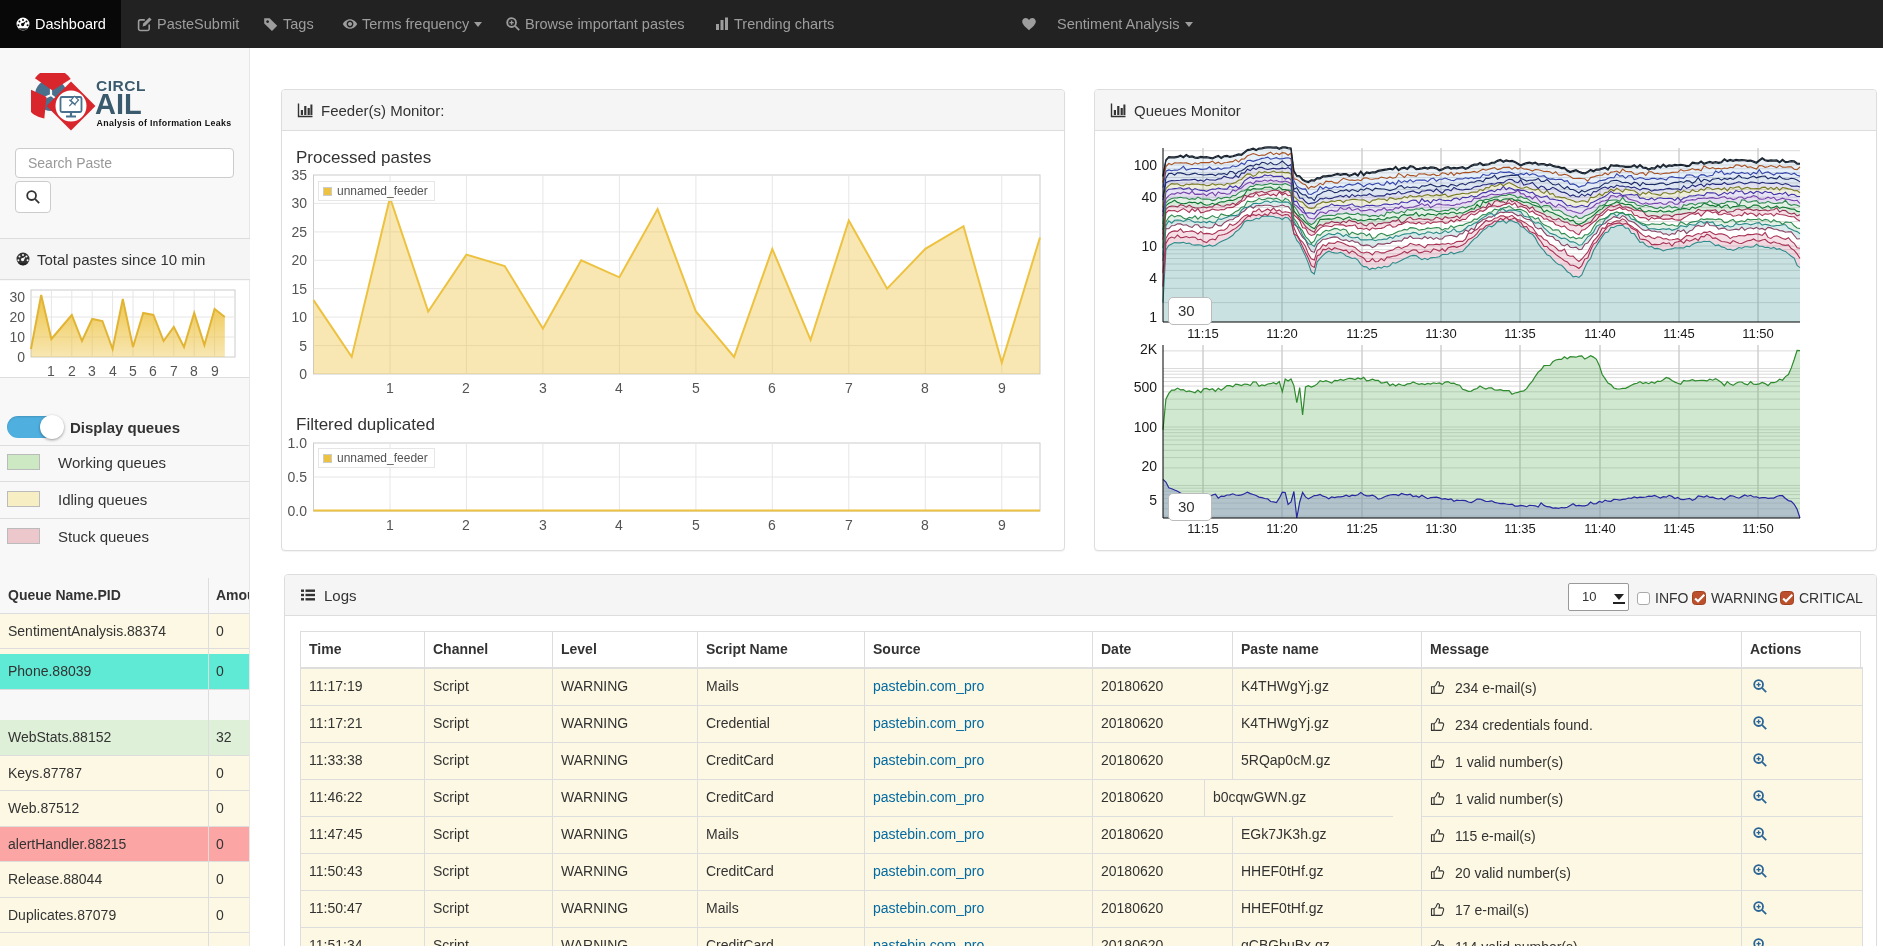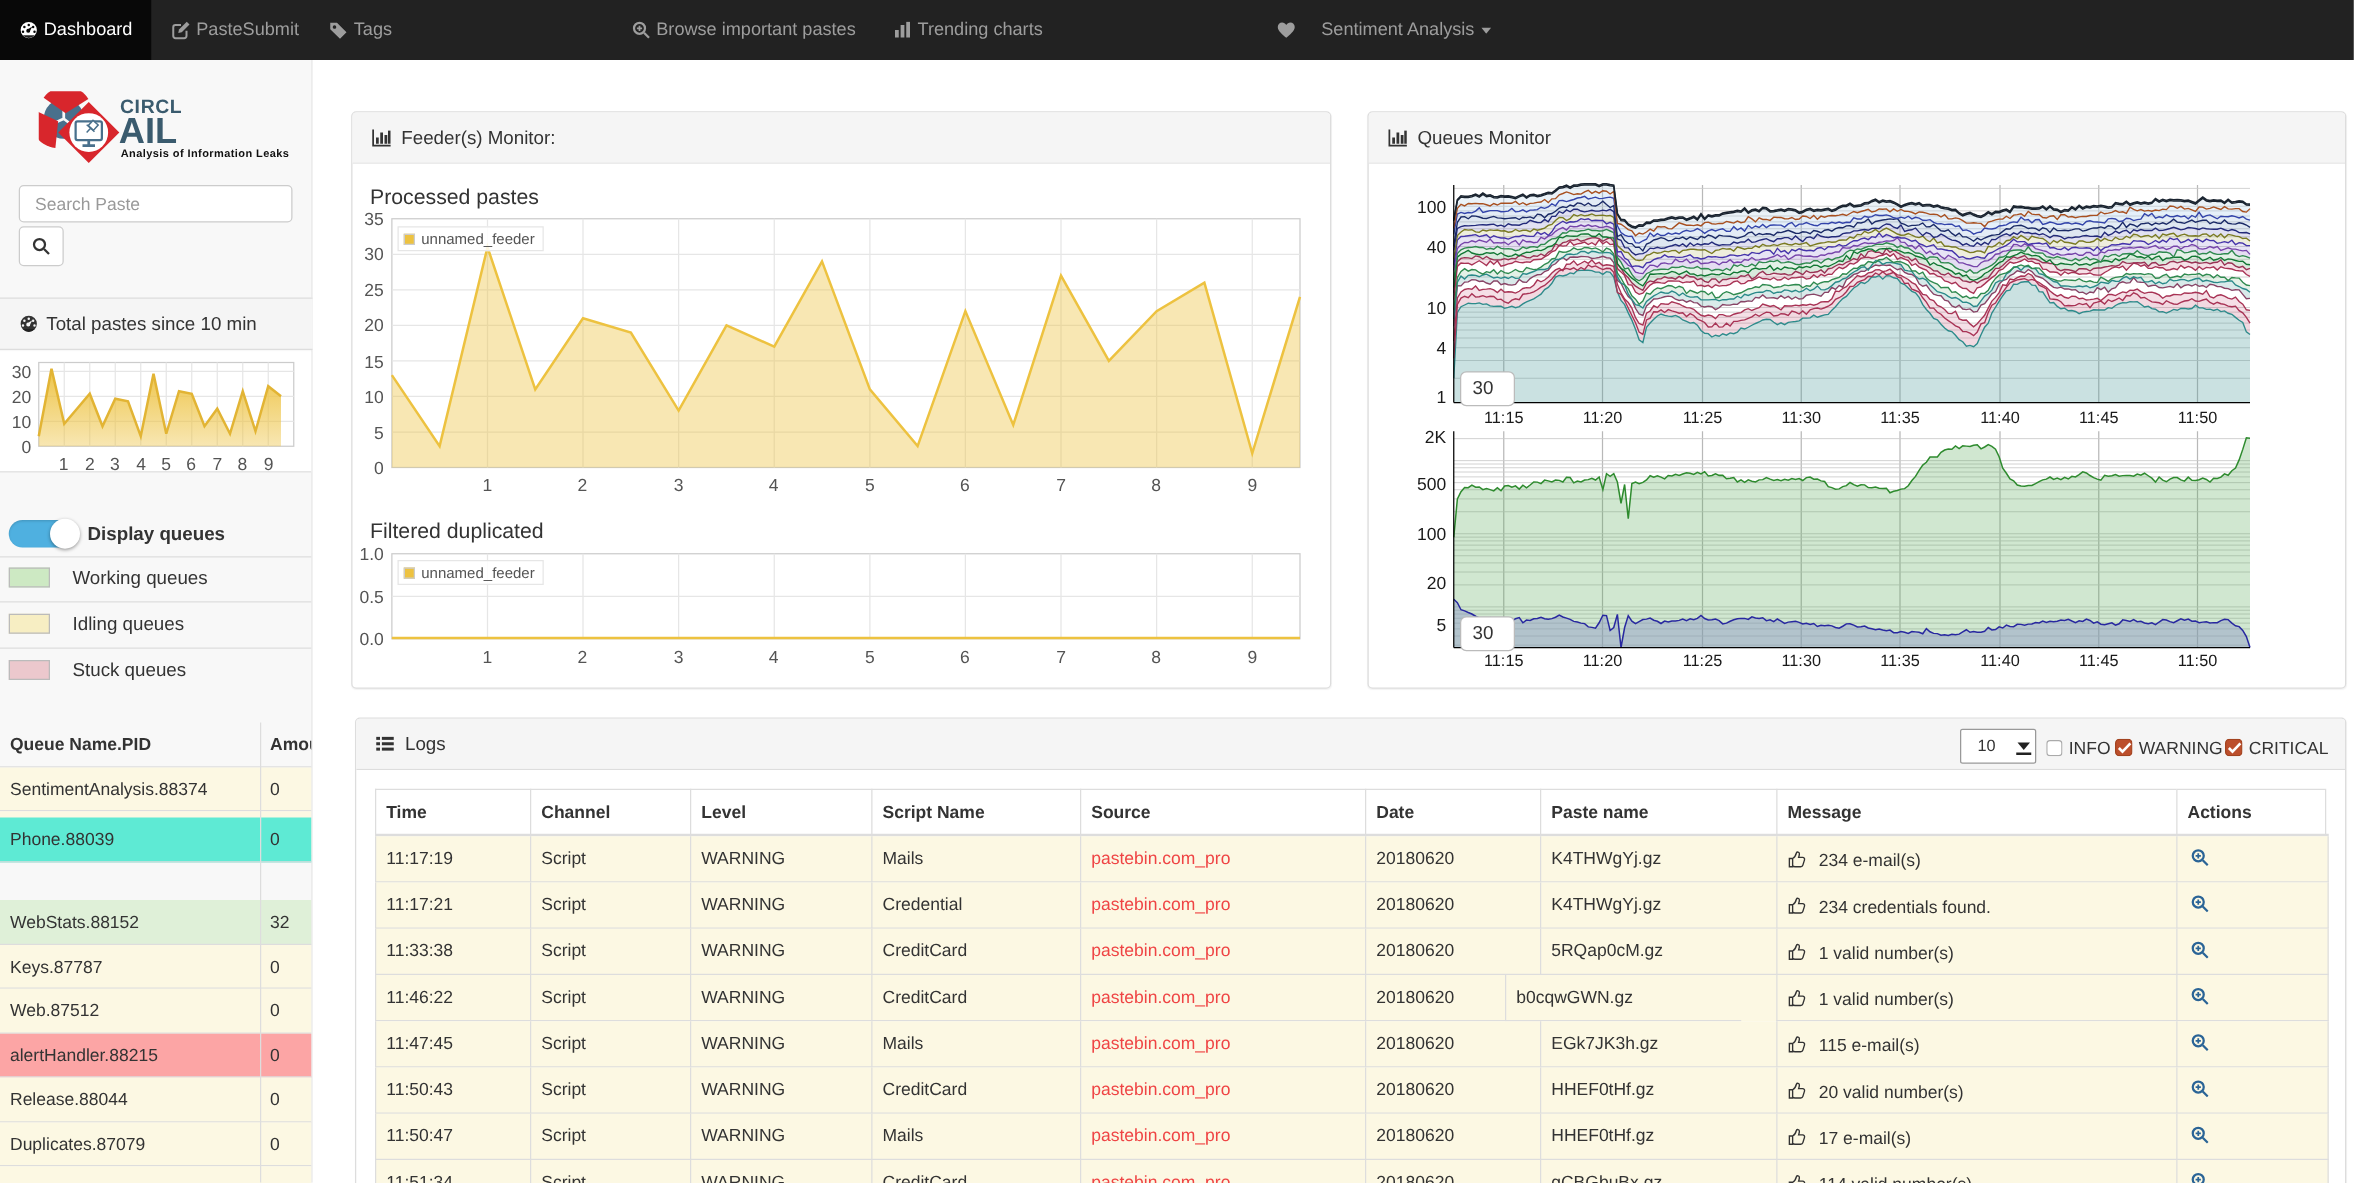--- a/index.html
+++ b/index.html
@@ -63,21 +63,21 @@
 .chk { position:absolute; top:590px; display:flex; align-items:center; gap:5px; font-size:14px; color:#333; }
 .ltable { position:absolute; left:15px; top:56px; width:1563px; }
 .lhead { position:absolute; left:0; top:0; width:1563px; height:38px; border-bottom:2px solid #ddd; }
 .lhc { position:absolute; top:0; height:38px; border:1px solid #ddd; border-right:none; font-weight:bold;
   padding:9px 0 0 8px; }
 .lhc:last-child { border-right:1px solid #ddd; }
 .lrow { position:absolute; left:0; width:1563px; height:37px; background:#fcf8e3; }
 .lc { position:absolute; top:0; height:37px; border:1px solid #ddd; border-right:none; border-top:none;
   padding:9px 0 0 8px; white-space:nowrap; overflow:hidden; }
 .lrow .lc:last-child { border-right:1px solid #ddd; }
-.link { color:#ef4444; }
+.link { color:#0369a1; }
 .thumb { position:relative; top:2px; }
 </style>
 </head>
 <body>
 <div class="sidebar"></div>
 <div class="nav">
     <div class="navitem active" style="left:0px;width:121px;">
       <svg width="16" height="16" viewBox="0 0 16 16">
         <path fill="#ffffff" d="M8,1.5a6.5,6.5 0 1,0 0,13a6.5,6.5 0 1,0 0,-13zM8,3a1,1 0 1,1 0,2a1,1 0 1,1 0,-2zM4.5,4.6a1,1 0 1,1 0,2a1,1 0 1,1 0,-2zM11.5,4.6a1,1 0 1,1 0,2a1,1 0 1,1 0,-2zM12.6,8.3a1,1 0 1,1 0,2a1,1 0 1,1 0,-2zM3.4,8.3a1,1 0 1,1 0,2a1,1 0 1,1 0,-2zM8,7l2.8,-1.8l-1.6,3.2a1.6,1.6 0 1,1 -1.2,-1.4z"></path>
         <path fill="#222" d="M3.2,12.2a6.5,6.5 0 0,0 9.6,0z"></path>
@@ -89,20 +89,31 @@
         <path fill="none" stroke="#9d9d9d" stroke-width="1.6" d="M12.2,8.5l0,4.2a1.8,1.8 0 0 1 -1.8,1.8l-7,0a1.8,1.8 0 0 1 -1.8,-1.8l0,-7a1.8,1.8 0 0 1 1.8,-1.8l4.4,0"></path>
         <path fill="#9d9d9d" d="M6.2,7.6l6.2,-6.2l2.2,2.2l-6.2,6.2l-2.8,0.6z"></path>
       </svg>
       <span style="margin-left:3px">PasteSubmit</span>
     </div>
 <div class="navitem" style="left:248px;">
       <svg width="16" height="16" viewBox="0 0 16 16">
         <path fill="#9d9d9d" d="M1.2,2.2l5.4,0l7.6,7.6l-5.2,5.2l-7.8,-7.6zM4.6,4.2a1.4,1.4 0 1,0 0.01,0z"></path>
       </svg>
       <span style="margin-left:3px">Tags</span>
+    </div>
+<div class="navitem" style="left:327px;">
+      <svg width="16" height="16" viewBox="0 0 16 16">
+        <path fill="#9d9d9d" d="M8,3.2c-3.4,0-6.1,2.5-7.2,4.8c1.1,2.3,3.8,4.8,7.2,4.8s6.1-2.5,7.2-4.8C14.1,5.7,11.4,3.2,8,3.2z M8,11.4c-1.9,0-3.4-1.5-3.4-3.4S6.1,4.6,8,4.6s3.4,1.5,3.4,3.4S9.9,11.4,8,11.4z M8,6a2,2 0 1,0 0.01,0z"></path>
+      </svg>
+      <span style="margin-left:3px">Terms frequency</span>
+      <span class="caret" style="margin-left:4px">
+        <svg width="8" height="5" viewBox="0 0 8 5">
+          <path fill="#9d9d9d" d="M0,0l8,0l-4,5z"></path>
+        </svg>
+      </span>
     </div>
 <div class="navitem" style="left:490px;">
       <svg width="16" height="16" viewBox="0 0 16 16">
         <path fill="none" stroke="#9d9d9d" stroke-width="1.8" d="M10.2,10.2 L14.2,14.2"></path>
         <circle cx="6.6" cy="6.6" r="4.4" fill="none" stroke="#9d9d9d" stroke-width="1.8"></circle>
         <path fill="none" stroke="#9d9d9d" stroke-width="1.4" d="M4.5,6.6 L8.7,6.6 M6.6,4.5 L6.6,8.7"></path>
       </svg>
       <span style="margin-left:3px">Browse important pastes</span>
     </div>
 <div class="navitem" style="left:699px;">

